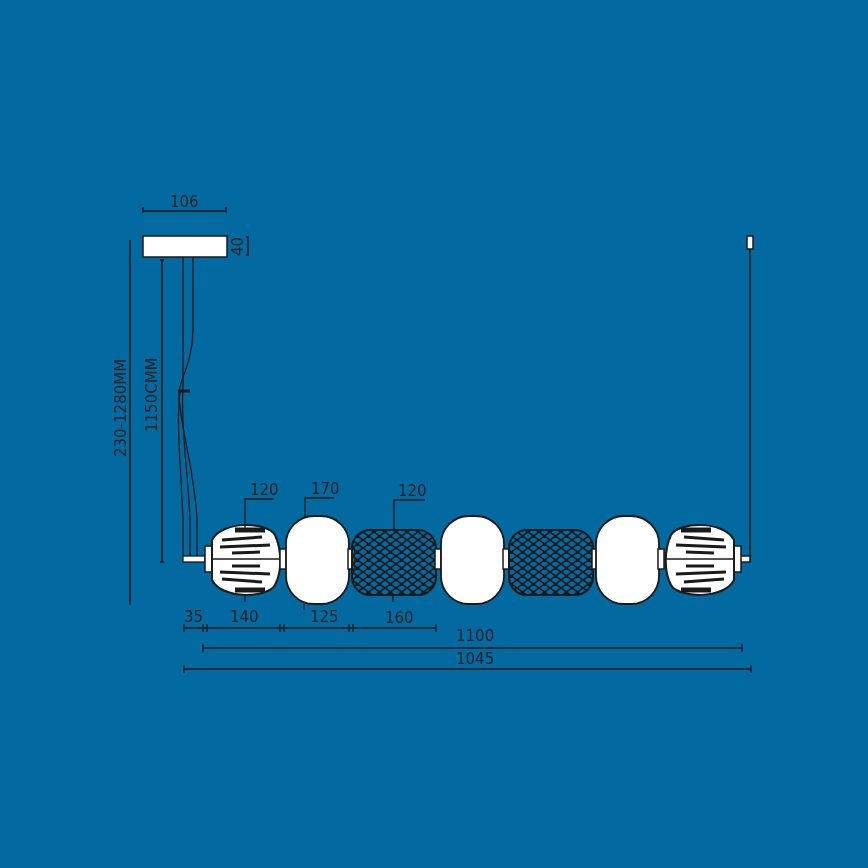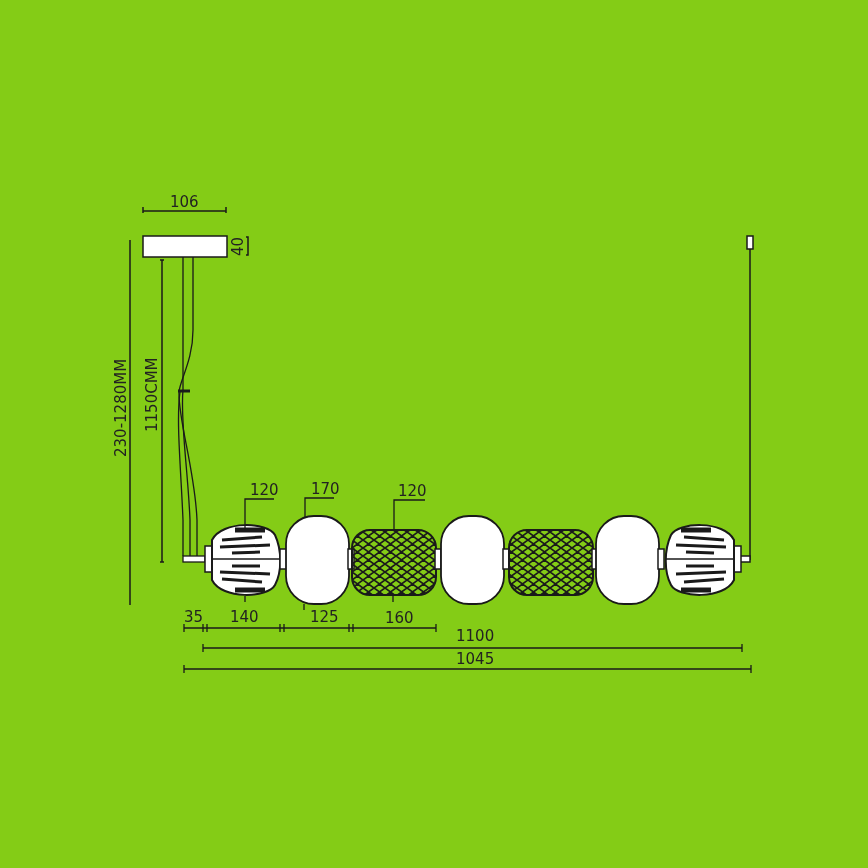--- a/index.html
+++ b/index.html
@@ -1,16 +1,16 @@
 <!DOCTYPE html>
 <html><head>
 <meta charset="utf-8">
 <style>
   html, body { margin:0; padding:0; background:#ffffff; }
-  #canvas { position:relative; width:868px; height:868px; background:#84cc16; overflow:hidden; }
+  #canvas { position:relative; width:868px; height:868px; background:#0369a1; overflow:hidden; }
   svg { position:absolute; left:0; top:0; }
   .lbl { font-family:"DejaVu Sans", sans-serif; font-size:15px; fill:#222222; }
 </style>
 </head>
 <body>
 
 <div id="canvas">
 <svg width="868" height="868" viewBox="0 0 868 868" xmlns="http://www.w3.org/2000/svg">
   <defs>
     <pattern id="mesh" width="11" height="8" patternUnits="userSpaceOnUse">

